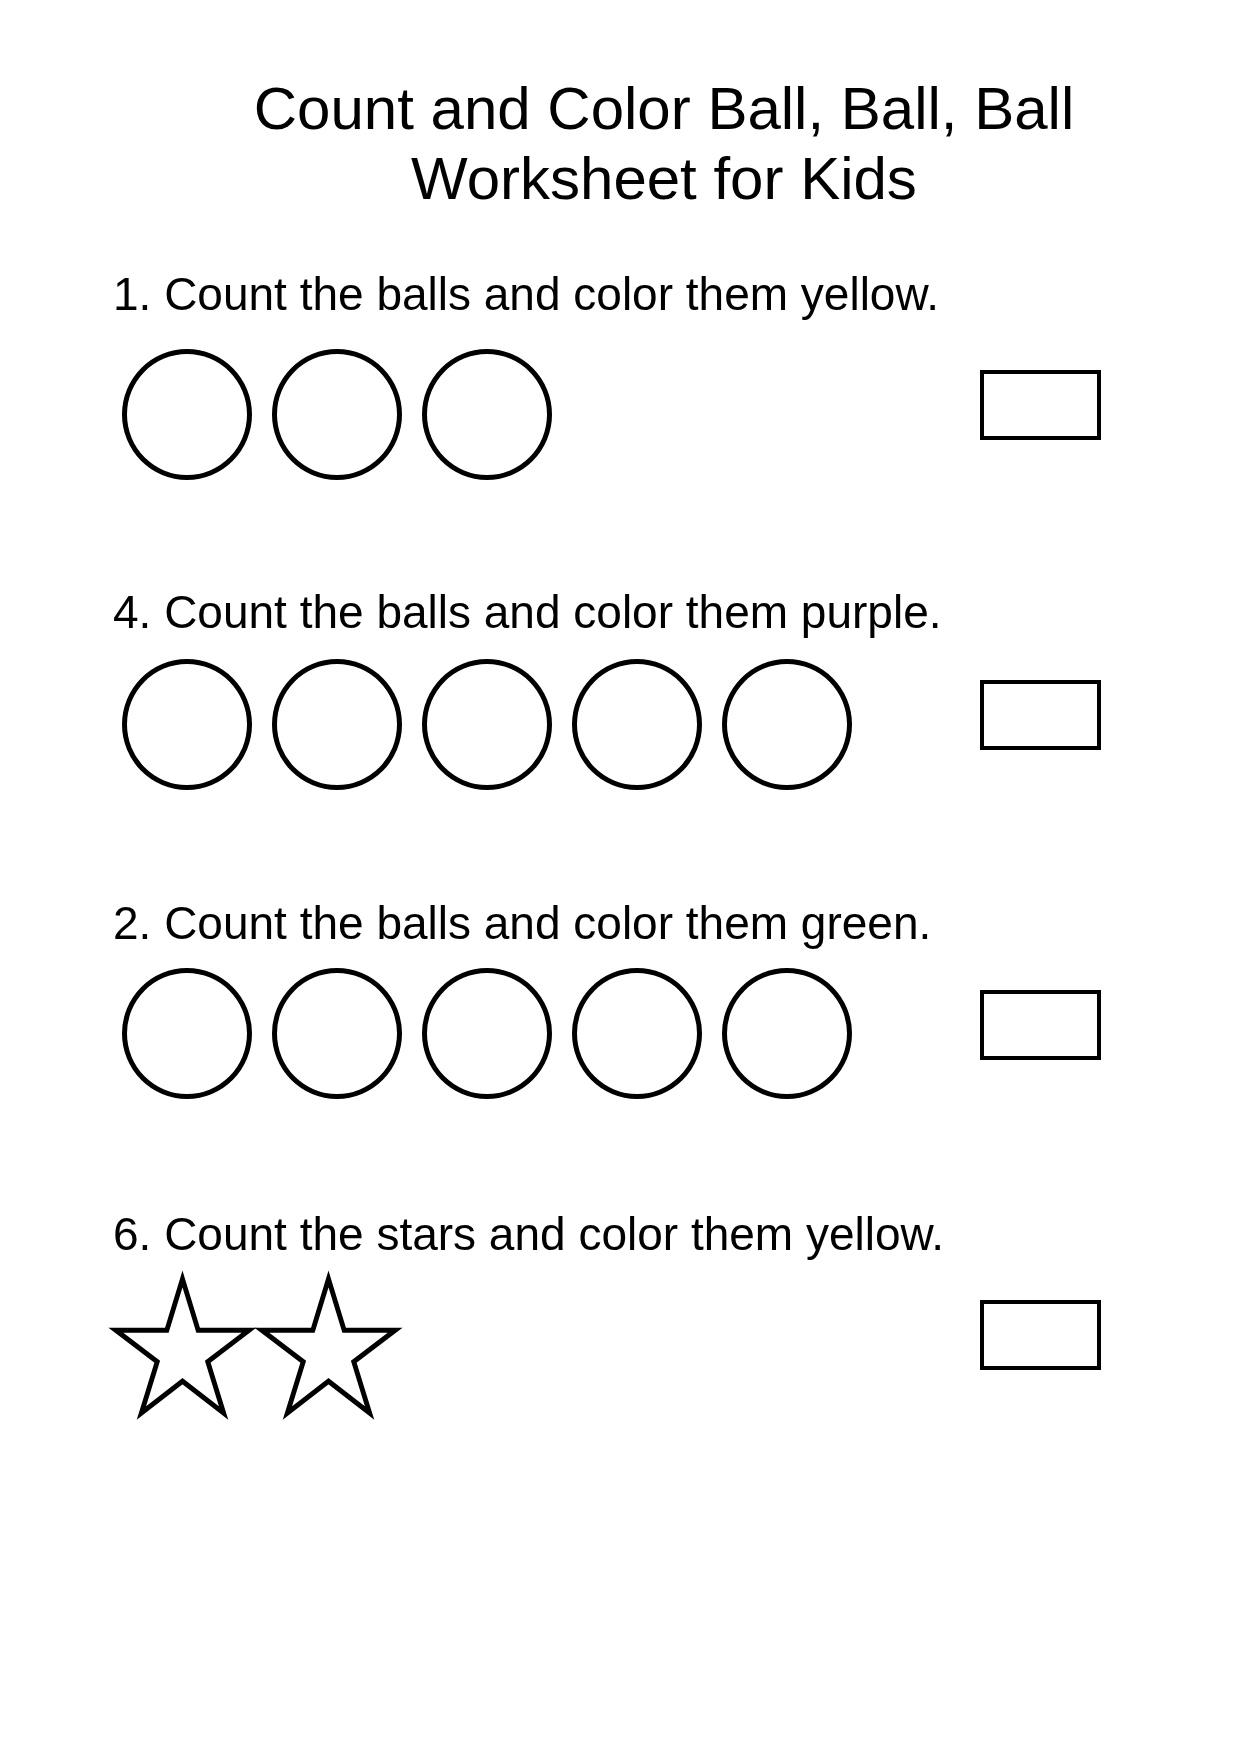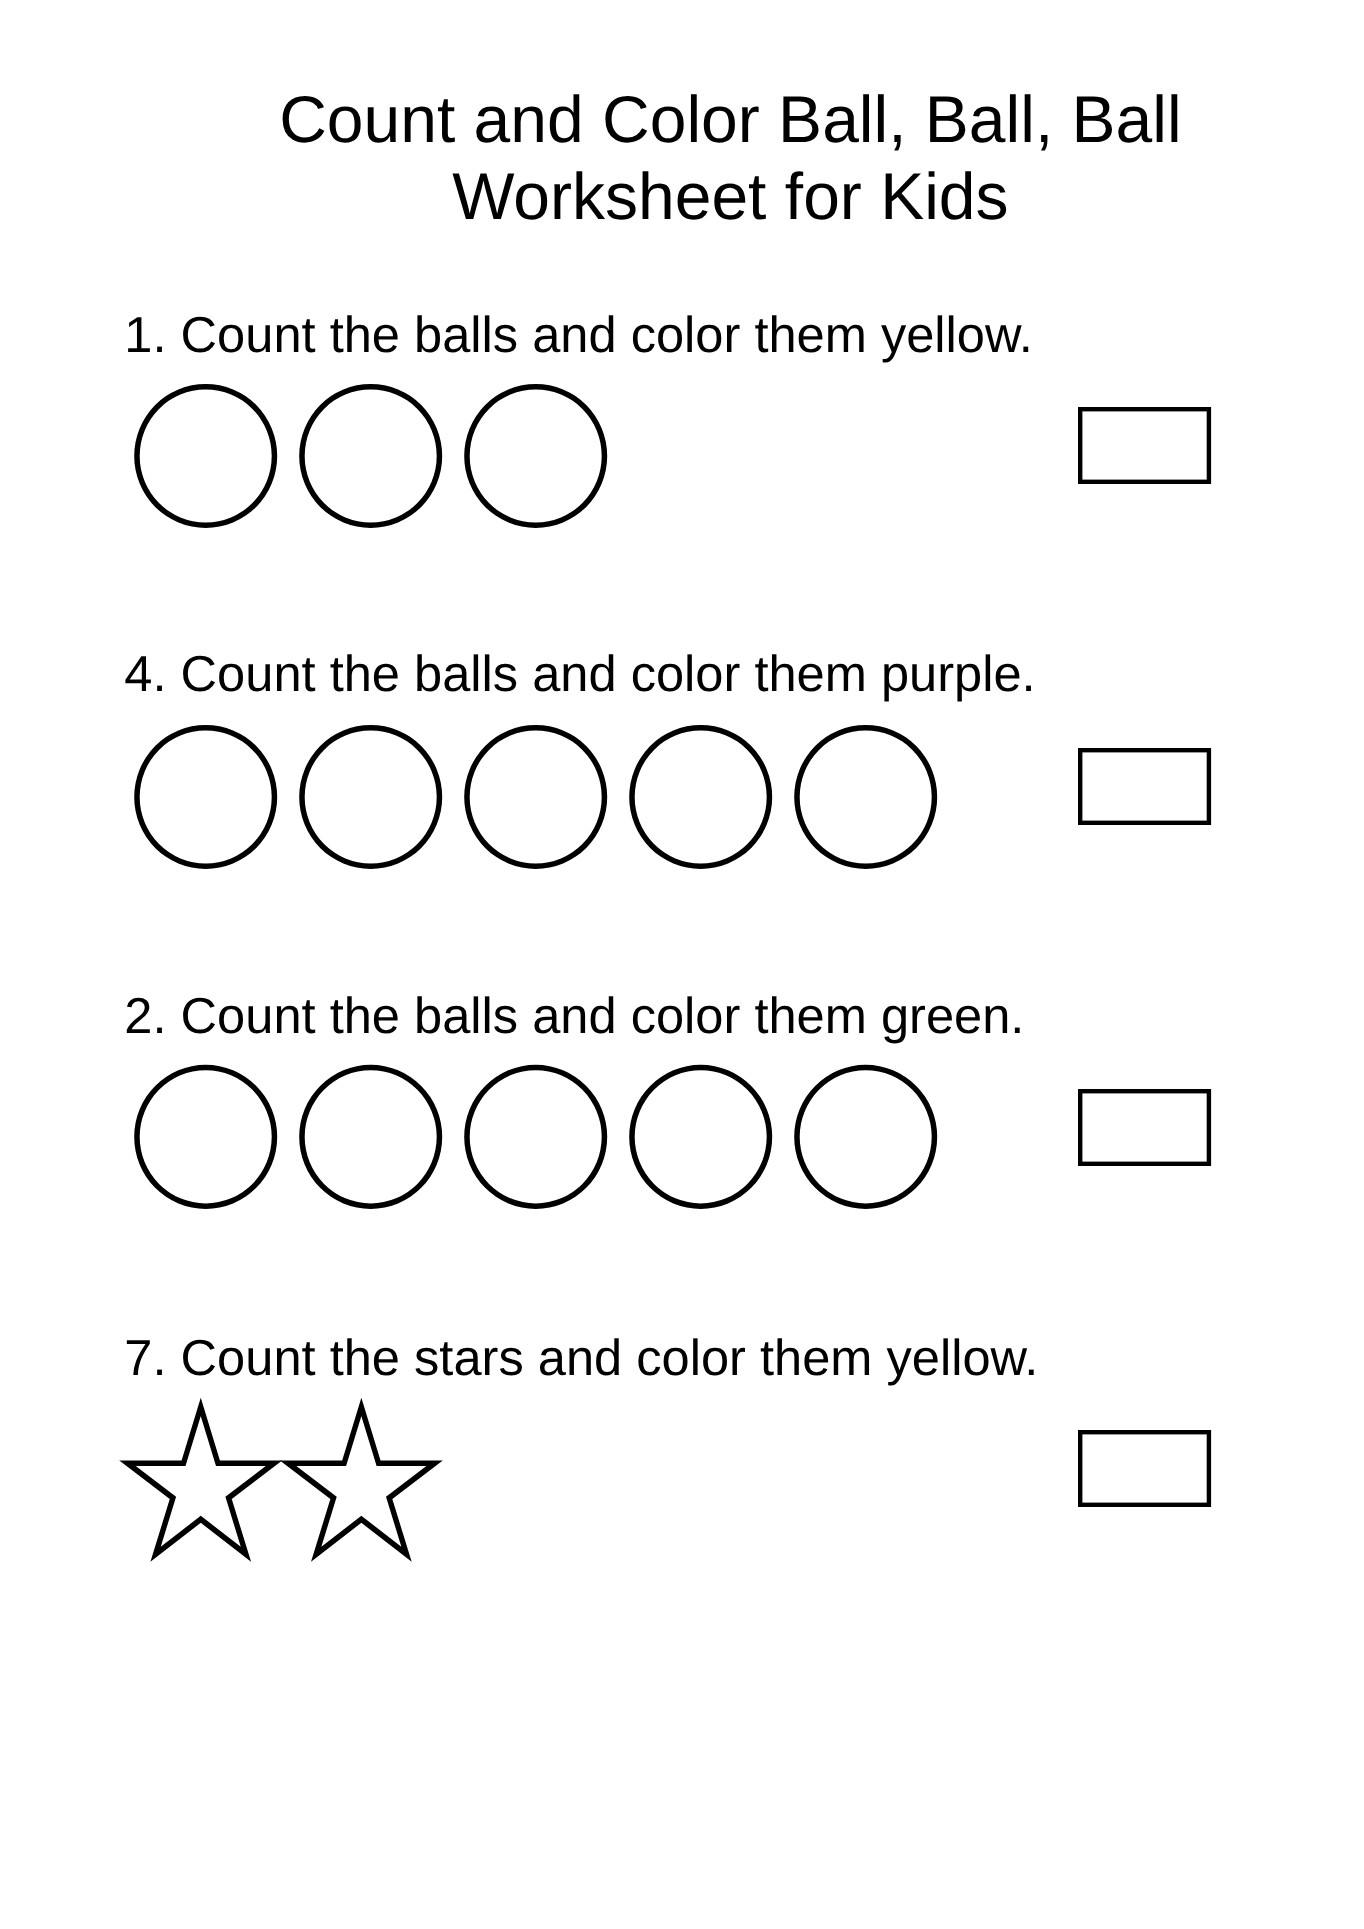--- a/index.html
+++ b/index.html
@@ -74,21 +74,21 @@
 </head>
 <body>
 
 <div class="page">
 
   <div class="title">
     <div>Count and Color Ball, Ball, Ball</div>
     <div>Worksheet for Kids</div>
   </div>
 
-  <div class="heading" style="top:278px">1. Count the balls and color them yellow.</div>
+  <div class="heading" style="top:268px">1. Count the balls and color them yellow.</div>
   <div class="shape-row" style="top:349px">
       <div class="ball"></div>
       <div class="ball"></div>
       <div class="ball"></div>
     </div>
   <div class="answer-box" style="top:370px"></div>
 
   <div class="heading" style="top:586px">4. Count the balls and color them purple.</div>
   <div class="shape-row" style="top:659px">
       <div class="ball"></div>
@@ -102,21 +102,21 @@
   <div class="heading" style="top:897px">2. Count the balls and color them green.</div>
   <div class="shape-row" style="top:968px">
       <div class="ball"></div>
       <div class="ball"></div>
       <div class="ball"></div>
       <div class="ball"></div>
       <div class="ball"></div>
     </div>
   <div class="answer-box" style="top:990px"></div>
 
-  <div class="heading" style="top:1208px">7. Count the stars and color them yellow.</div>
+  <div class="heading" style="top:1208px">6. Count the stars and color them yellow.</div>
   <div class="shape-row star-row" style="top:1279px">
       <svg class="star-svg" width="133" height="134" viewBox="2.4 2 95.2 90.5" preserveAspectRatio="none">
         <polygon fill="none" stroke="#000000" stroke-width="3.5" stroke-linejoin="miter" points="50,2 61.2,36.6 97.6,36.6 68.1,57.9 79.4,92.5 50,71 20.6,92.5 31.9,57.9 2.4,36.6 38.8,36.6"></polygon>
       </svg>
       <svg class="star-svg" width="133" height="134" viewBox="2.4 2 95.2 90.5" preserveAspectRatio="none">
         <polygon fill="none" stroke="#000000" stroke-width="3.5" stroke-linejoin="miter" points="50,2 61.2,36.6 97.6,36.6 68.1,57.9 79.4,92.5 50,71 20.6,92.5 31.9,57.9 2.4,36.6 38.8,36.6"></polygon>
       </svg>
     </div>
   <div class="answer-box" style="top:1300px"></div>
 

